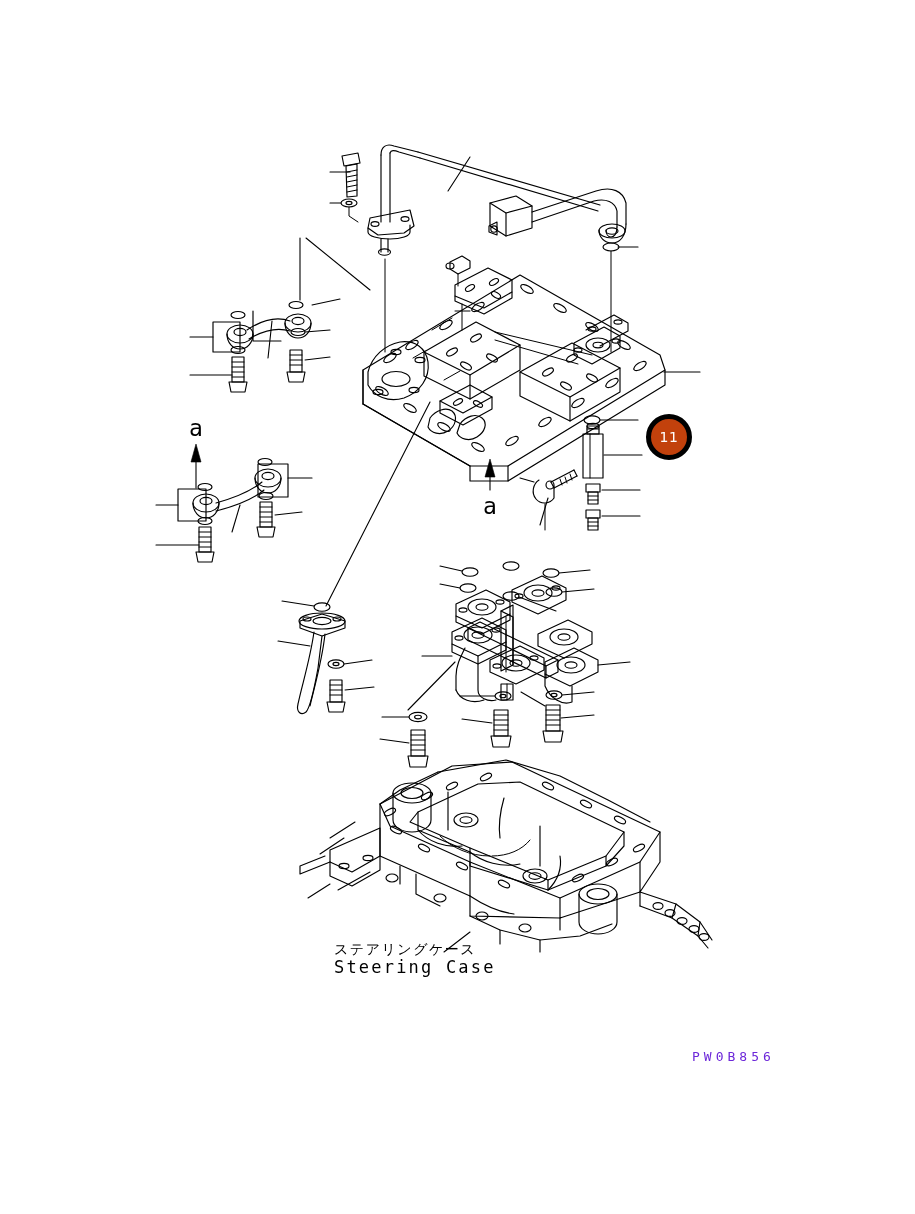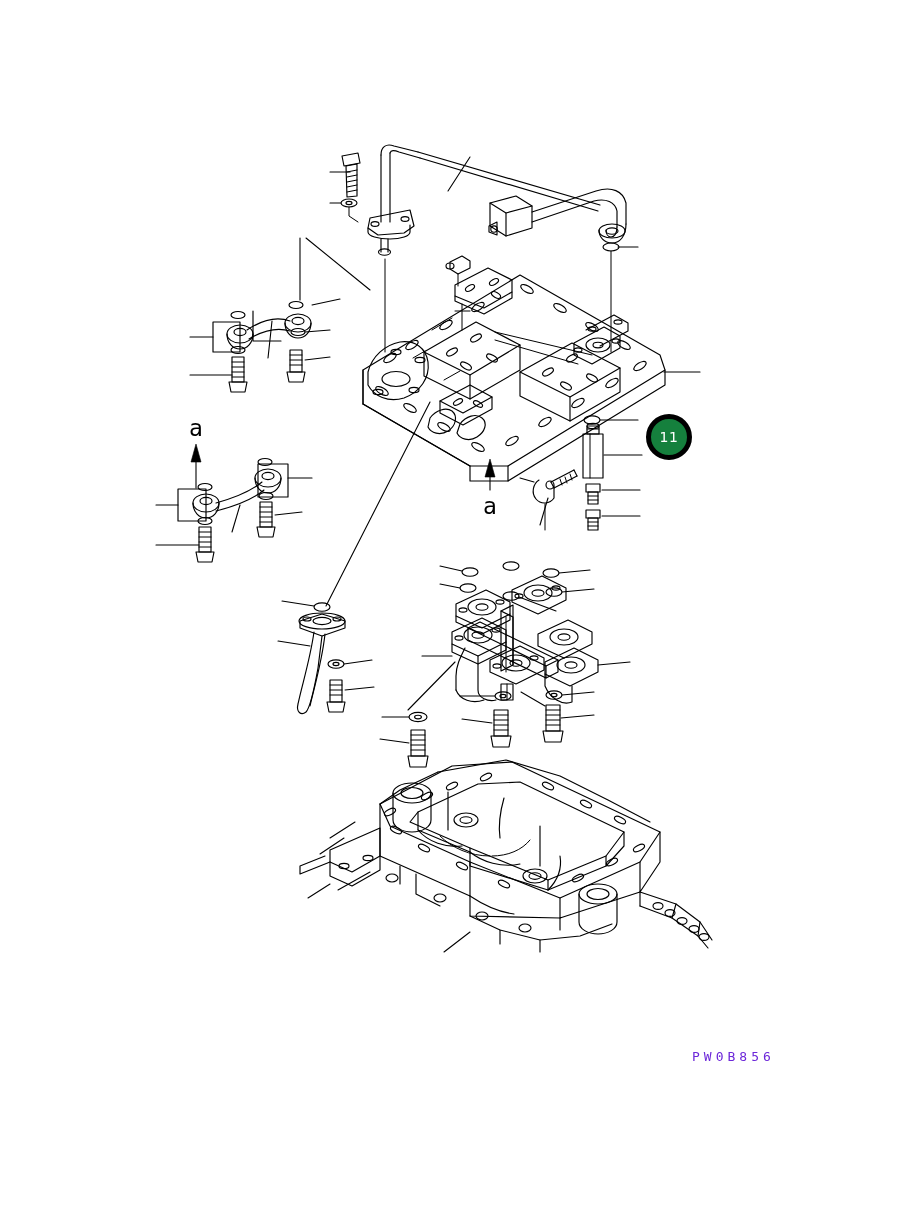--- a/index.html
+++ b/index.html
@@ -591,24 +591,28 @@
       <path class="ln-thin" d="M492 856 C508 856, 522 850, 530 840"></path>
 
       <path class="leader" d="M370 872 L338 890"></path>
       <path class="leader" d="M355 822 L330 838"></path>
 
       <path class="leader" d="M470 932 L444 952"></path>
     </g>
 
   </svg>
 
-  <div class="badge" style="left:646px; top:414px; background:#15803d; border-color:#000000; color:#ffffff;">
+  <div class="badge" style="left:646px; top:414px; background:#c2410c; border-color:#000000; color:#ffffff;">
     <span>11</span>
   </div>
 
   <div class="sect-letter" style="left:189px; top:417px;">a</div>
 
   <div class="sect-letter" style="left:483px; top:495px;">a</div>
 
+  <div class="caption" style="left:334px; top:942px;">
+    <span class="jp">ステアリングケース</span>
+    <span class="en">Steering Case</span>
+  </div>
 
   <div class="drawing-code" style="left:692px; top:1049px;">PW0B856</div>
 
 </div>
 
 </body></html>

